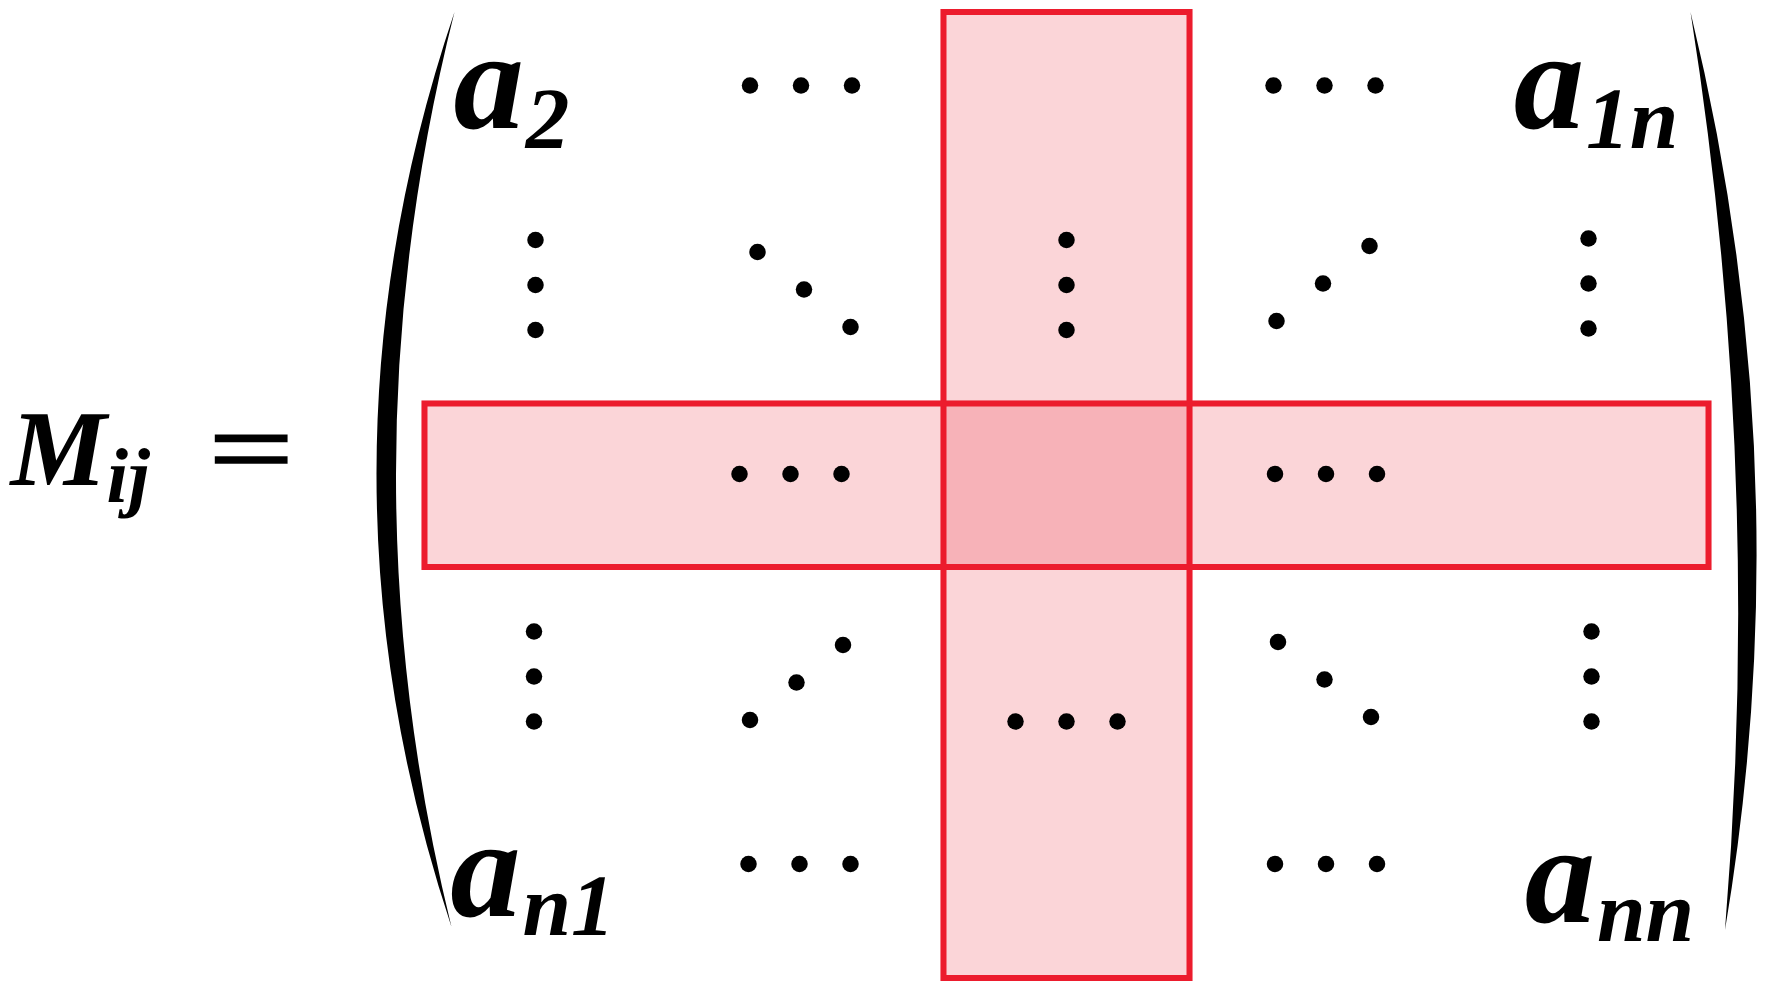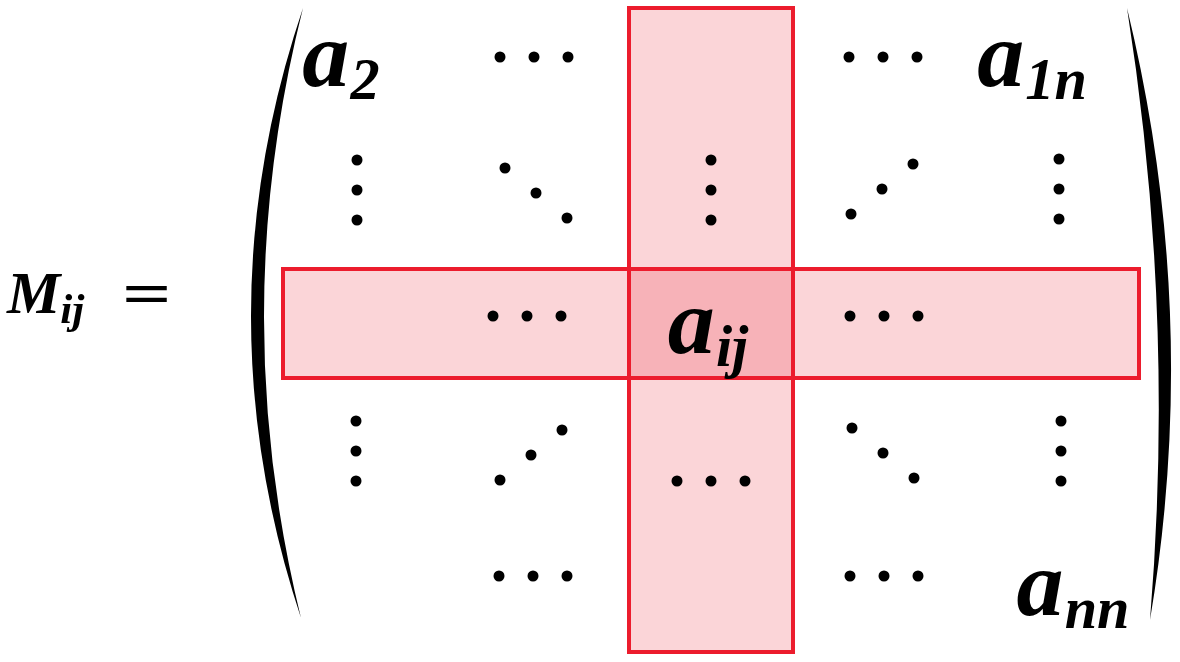--- a/index.html
+++ b/index.html
@@ -24,21 +24,21 @@
     z-index:3; white-space:nowrap; line-height:1;
   }
   .entry {
     font-style:italic; font-weight:bold; font-size:94px;
   }
   .entry .sub {
     font-size:0.62em; vertical-align:-0.22em; margin-left:0.02em;
   }
   .lhs {
     position:absolute; left:7px; top:263px; z-index:3;
-    font-size:60px; font-weight:bold; line-height:1; white-space:nowrap;
+    font-size:72px; font-weight:bold; line-height:1; white-space:nowrap;
   }
   .lhs .lhs-base { font-style:italic; }
   .lhs .lhs-sub  { font-style:italic; font-size:0.72em; vertical-align:-0.22em; }
   .lhs .lhs-eq   { display:inline-block; margin-left:38px; transform:scaleX(1.45); transform-origin:left center; }
 
   
   .dots { }
   .dot {
     position:absolute; width:11px; height:11px;
     background:#000; border-radius:50%;
@@ -80,21 +80,21 @@
   <div class="cell dots cdots" style="left:534px;top:57px">
       <span class="dot d1"></span>
       <span class="dot d2"></span>
       <span class="dot d3"></span>
     </div>
   <div class="cell dots cdots" style="left:883px;top:57px">
       <span class="dot d1"></span>
       <span class="dot d2"></span>
       <span class="dot d3"></span>
     </div>
-  <div class="cell entry" style="left:1032px;top:58px"><span class="base">a</span><span class="sub">1n</span></div>
+  <div class="cell entry" style="left:1064px;top:58px"><span class="base">a</span><span class="sub">1n</span></div>
 
   <div class="cell dots vdots" style="left:357px;top:190px">
       <span class="dot d1"></span>
       <span class="dot d2"></span>
       <span class="dot d3"></span>
     </div>
   <div class="cell dots ddots" style="left:536px;top:193px">
       <span class="dot d1"></span>
       <span class="dot d2"></span>
       <span class="dot d3"></span>
@@ -113,21 +113,20 @@
       <span class="dot d1"></span>
       <span class="dot d2"></span>
       <span class="dot d3"></span>
     </div>
 
   <div class="cell dots cdots" style="left:527px;top:316px">
       <span class="dot d1"></span>
       <span class="dot d2"></span>
       <span class="dot d3"></span>
     </div>
-  <div class="cell entry" style="left:708px;top:325px"><span class="base">a</span><span class="sub">ij</span></div>
   <div class="cell dots cdots" style="left:884px;top:316px">
       <span class="dot d1"></span>
       <span class="dot d2"></span>
       <span class="dot d3"></span>
     </div>
 
   <div class="cell dots vdots" style="left:356px;top:451px">
       <span class="dot d1"></span>
       <span class="dot d2"></span>
       <span class="dot d3"></span>
@@ -146,20 +145,21 @@
       <span class="dot d1"></span>
       <span class="dot d2"></span>
       <span class="dot d3"></span>
     </div>
   <div class="cell dots vdots" style="left:1061px;top:451px">
       <span class="dot d1"></span>
       <span class="dot d2"></span>
       <span class="dot d3"></span>
     </div>
 
+  <div class="cell entry" style="left:355px;top:583px"><span class="base">a</span><span class="sub">n1</span></div>
   <div class="cell dots cdots" style="left:533px;top:576px">
       <span class="dot d1"></span>
       <span class="dot d2"></span>
       <span class="dot d3"></span>
     </div>
   <div class="cell dots cdots" style="left:884px;top:576px">
       <span class="dot d1"></span>
       <span class="dot d2"></span>
       <span class="dot d3"></span>
     </div>

